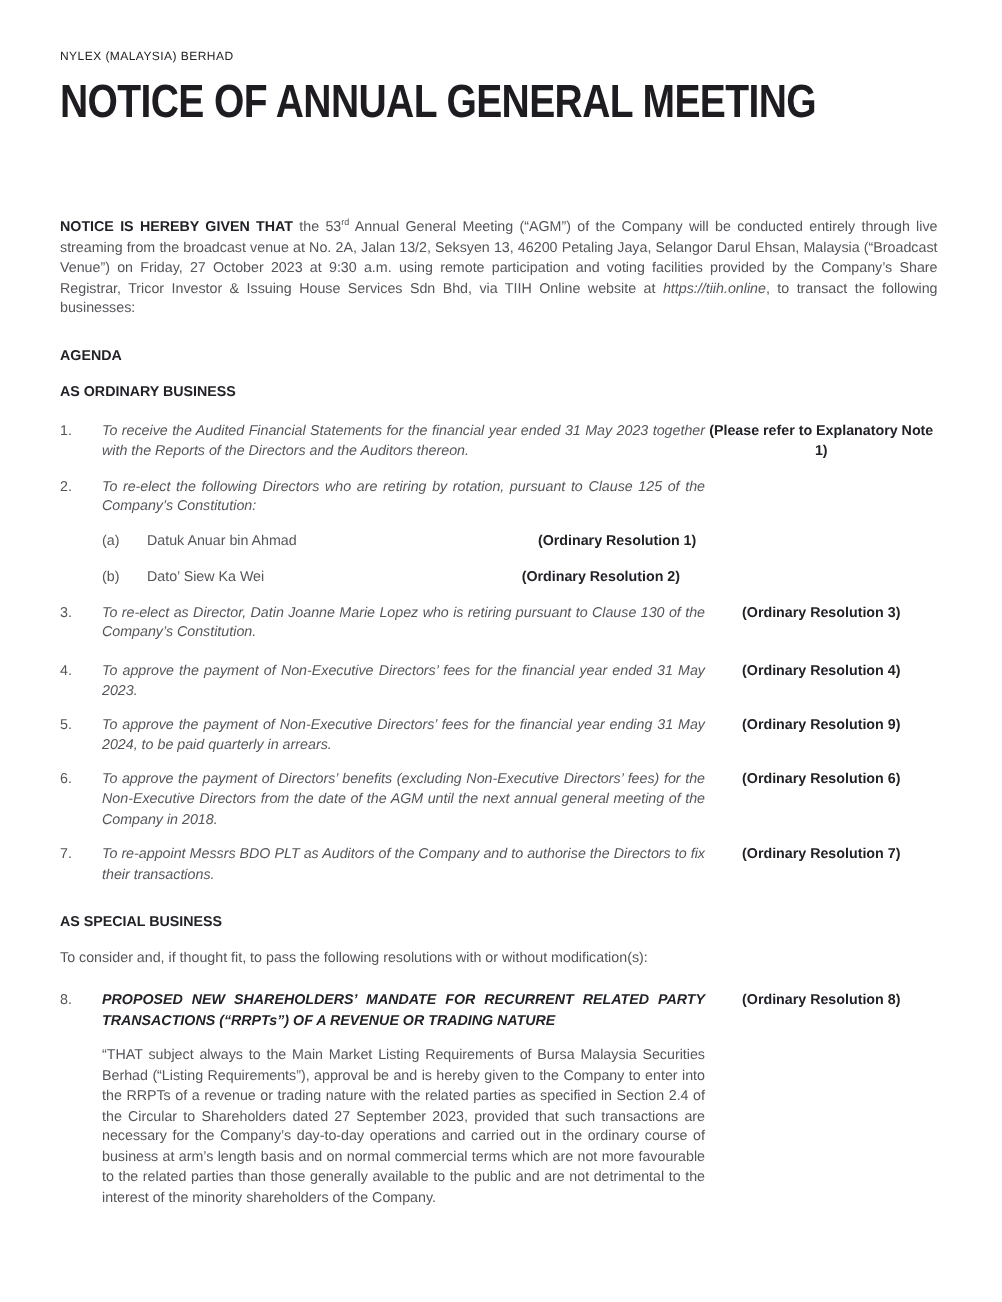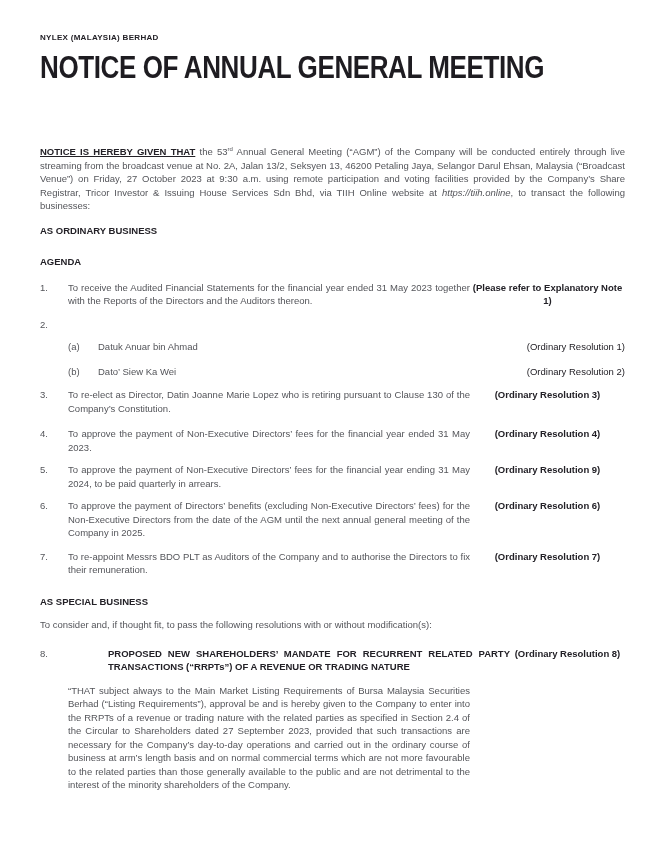--- a/index.html
+++ b/index.html
@@ -15,21 +15,21 @@
     padding: 33px 43px 0 40px;
     background: #ffffff;
     font-family: "Liberation Sans", sans-serif;
     color: #54555a;
     font-size: 9.5px;
     line-height: 13.5px;
     overflow: hidden;
   }
   .company {
     font-size: 8px;
-    font-weight: bold;
+    font-weight: normal;
     letter-spacing: 0.3px;
     color: #232127;
     line-height: 10px;
   }
   .title {
     margin: 8px 0 0 0;
     font-size: 31px;
     line-height: 34px;
     font-weight: bold;
     letter-spacing: -0.5px;
@@ -38,21 +38,20 @@
     transform: scaleX(0.84);
     transform-origin: left center;
   }
   .intro {
     margin: 60px 0 0 0;
     text-align: justify;
   }
   .intro .lead {
     font-weight: bold;
     color: #232127;
-    text-decoration: underline;
   }
   .intro sup {
     font-size: 6px;
     vertical-align: 4px;
     line-height: 0;
   }
   .intro .url { font-style: italic; }
   .h-bold {
     font-weight: bold;
     color: #232127;
@@ -69,78 +68,79 @@
     align-items: flex-start;
   }
   .item .num {
     flex: none;
     width: 28px;
   }
   .item .txt {
     flex: none;
     width: 402px;
     text-align: justify;
+    font-style: italic;
   }
   .item .txt.bold-head {
     font-weight: bold;
     color: #232127;
-    margin-left: 40px;
   }
   .item .note {
     flex: 1;
     text-align: center;
     font-weight: bold;
     color: #232127;
   }
   .sub-item {
     display: flex;
     align-items: flex-start;
     margin-left: 28px;
   }
   .sub-item .lbl {
     flex: none;
     width: 30px;
   }
   .sub-item .txt { flex: none; }
   .sub-item .note {
     flex: 1;
-    text-align: right;
-    font-weight: normal;
+    text-align: center;
+    font-weight: bold;
     color: #232127;
   }
   .consider { margin: 10px 0 15px 0; }
   .quote {
     margin: 10px 0 0 28px;
     width: 402px;
     text-align: justify;
   }
 </style>
 </head>
 <body>
 
 <div class="page">
 
   <div class="company">NYLEX (MALAYSIA) BERHAD</div>
 
   <h1 class="title">NOTICE OF ANNUAL GENERAL MEETING</h1>
 
   <p class="intro"><span class="lead">NOTICE IS HEREBY GIVEN THAT</span><span> the 53</span><sup>rd</sup><span> Annual General Meeting (“AGM”) of the Company will be conducted entirely through live streaming from the broadcast venue at No. 2A, Jalan 13/2, Seksyen 13, 46200 Petaling Jaya, Selangor Darul Ehsan, Malaysia (“Broadcast Venue”) on Friday, 27 October 2023 at 9:30 a.m. using remote participation and voting facilities provided by the Company’s Share Registrar, Tricor Investor &amp; Issuing House Services Sdn Bhd, via TIIH Online website at </span><span class="url">https://tiih.online</span><span>, to transact the following businesses:</span></p>
 
+  <div class="h-bold mt-18">AGENDA</div>
+
   <div class="h-bold mt-11">AS ORDINARY BUSINESS</div>
-
-  <div class="h-bold mt-18">AGENDA</div>
 
   <div class="item mt-12">
     <div class="num">1.</div>
     <div class="txt">To receive the Audited Financial Statements for the financial year ended 31 May 2023 together with the Reports of the Directors and the Auditors thereon.</div>
     <div class="note">(Please refer to Explanatory Note 1)</div>
   </div>
 
   <div class="item mt-10">
     <div class="num">2.</div>
+    <div class="txt">To re-elect the following Directors who are retiring by rotation, pursuant to Clause 125 of the Company’s Constitution:</div>
     <div class="note"></div>
   </div>
 
   <div class="sub-item mt-9">
     <div class="lbl">(a)</div>
     <div class="txt">Datuk Anuar bin Ahmad</div>
     <div class="note">(Ordinary Resolution 1)</div>
   </div>
 
   <div class="sub-item mt-11">
@@ -162,27 +162,27 @@
   </div>
 
   <div class="item mt-9">
     <div class="num">5.</div>
     <div class="txt">To approve the payment of Non-Executive Directors’ fees for the financial year ending 31 May 2024, to be paid quarterly in arrears.</div>
     <div class="note">(Ordinary Resolution 9)</div>
   </div>
 
   <div class="item mt-9">
     <div class="num">6.</div>
-    <div class="txt">To approve the payment of Directors’ benefits (excluding Non-Executive Directors’ fees) for the Non-Executive Directors from the date of the AGM until the next annual general meeting of the Company in 2025.</div>
+    <div class="txt">To approve the payment of Directors’ benefits (excluding Non-Executive Directors’ fees) for the Non-Executive Directors from the date of the AGM until the next annual general meeting of the Company in 2018.</div>
     <div class="note">(Ordinary Resolution 6)</div>
   </div>
 
   <div class="item mt-10">
     <div class="num">7.</div>
-    <div class="txt">To re-appoint Messrs BDO PLT as Auditors of the Company and to authorise the Directors to fix their remuneration.</div>
+    <div class="txt">To re-appoint Messrs BDO PLT as Auditors of the Company and to authorise the Directors to fix their transactions.</div>
     <div class="note">(Ordinary Resolution 7)</div>
   </div>
 
   <div class="h-bold mt-18">AS SPECIAL BUSINESS</div>
 
   <p class="consider">To consider and, if thought fit, to pass the following resolutions with or without modification(s):</p>
 
   <div class="item mt-14">
     <div class="num">8.</div>
     <div class="txt bold-head">PROPOSED NEW SHAREHOLDERS’ MANDATE FOR RECURRENT RELATED PARTY TRANSACTIONS (“RRPTs”) OF A REVENUE OR TRADING NATURE</div>

